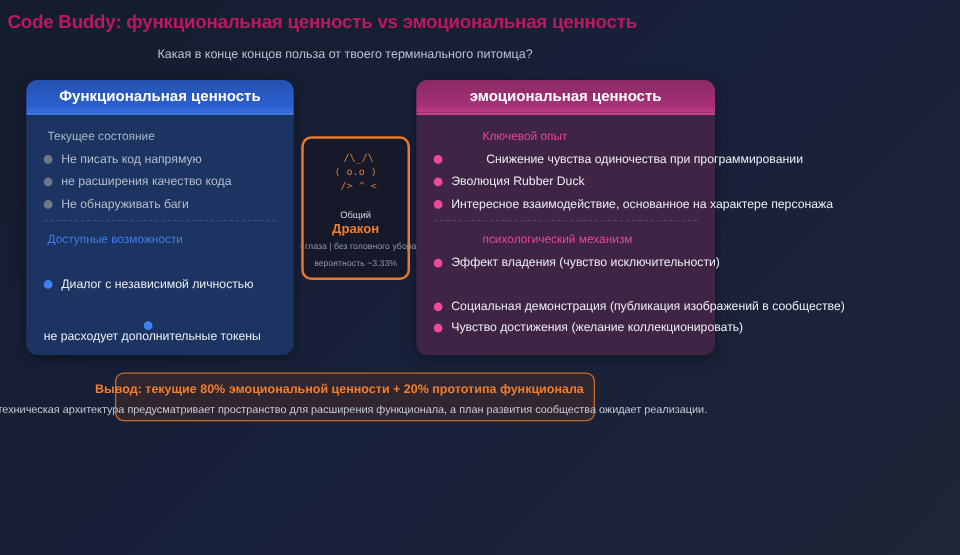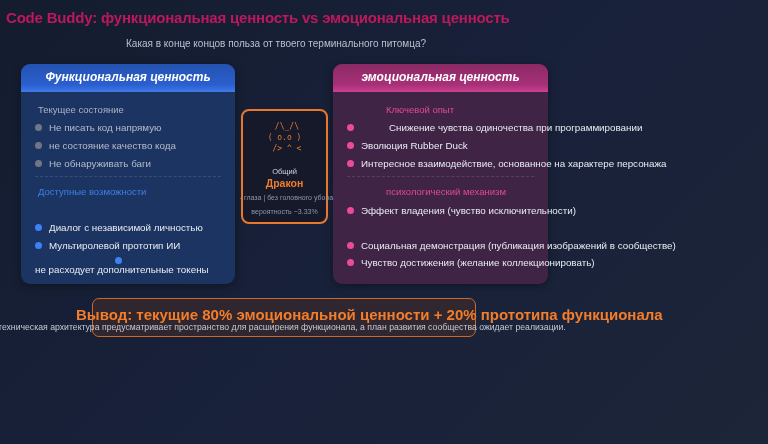--- a/index.html
+++ b/index.html
@@ -44,33 +44,32 @@
     left: 21px;
     top: 64px;
     width: 214px;
     height: 220px;
     background: #1c3462;
     box-shadow: 0 2px 10px rgba(0,0,0,0.35);
   }
   .card-pink {
     left: 333px;
     top: 64px;
-    width: 215px;
+    width: 239px;
     height: 220px;
     background: #3f2446;
     box-shadow: 0 2px 10px rgba(0,0,0,0.35);
   }
   .card-header {
     height: 26px;
     line-height: 26px;
     text-align: center;
     font-size: 12px;
     font-weight: bold;
     color: #ffffff;
-    font-style: italic;
   }
   .card-blue .card-header {
     background: linear-gradient(180deg, #2452b0 0%, #2b5fcf 80%, #3a70e0 100%);
     border-bottom: 2px solid #3d78e6;
   }
   .card-pink .card-header {
     background: linear-gradient(180deg, #8a2a64 0%, #a73078 80%, #c03b88 100%);
     border-bottom: 2px solid #c93e8d;
   }
   .section-label {
@@ -179,21 +178,21 @@
     width: 382px;
     height: 37px;
     border: 1.5px solid #c9692a;
     border-radius: 7px;
     background: rgba(70, 44, 40, 0.55);
   }
   .conclusion-title {
     position: absolute;
     left: 76px;
     top: 306px;
-    font-size: 15px;
+    font-size: 10px;
     font-weight: bold;
     color: #f37d2a;
     white-space: nowrap;
   }
   .conclusion-note {
     position: absolute;
     left: -2px;
     top: 322px;
     font-size: 8.7px;
     color: #c4cad6;
@@ -210,38 +209,34 @@
   <div class="card-header">Функциональная ценность</div>
 
   <div class="section-label s1" style="left:17px; top:40px;">Текущее состояние</div>
 
   <div class="item muted" style="top:58px;">
     <span class="dot grey"></span>
     <span>Не писать код напрямую</span>
   </div>
   <div class="item muted" style="top:76px;">
     <span class="dot grey"></span>
-    <span>не состояние качество кода</span>
+    <span>не расширения качество кода</span>
   </div>
   <div class="item muted" style="top:94px;">
     <span class="dot grey"></span>
     <span>Не обнаруживать баги</span>
   </div>
 
   <div class="divider" style="top:112px;"></div>
 
   <div class="section-label s2" style="left:17px; top:122px;">Доступные возможности</div>
 
   <div class="item bright" style="top:158px;">
     <span class="dot blue"></span>
     <span>Диалог с независимой личностью</span>
-  </div>
-  <div class="item bright" style="top:176px;">
-    <span class="dot blue"></span>
-    <span>Мультиролевой прототип ИИ</span>
   </div>
   <div class="item bright" style="top:193px;flex-direction:column;">
     <span class="dot blue"></span>
     <span>не расходует дополнительные токены</span>
   </div>
 </div>
 
 <div class="card card-pink" style="overflow:visible;">
   <div class="card-header" style="border-radius:9px 9px 0 0;">эмоциональная ценность</div>
 

